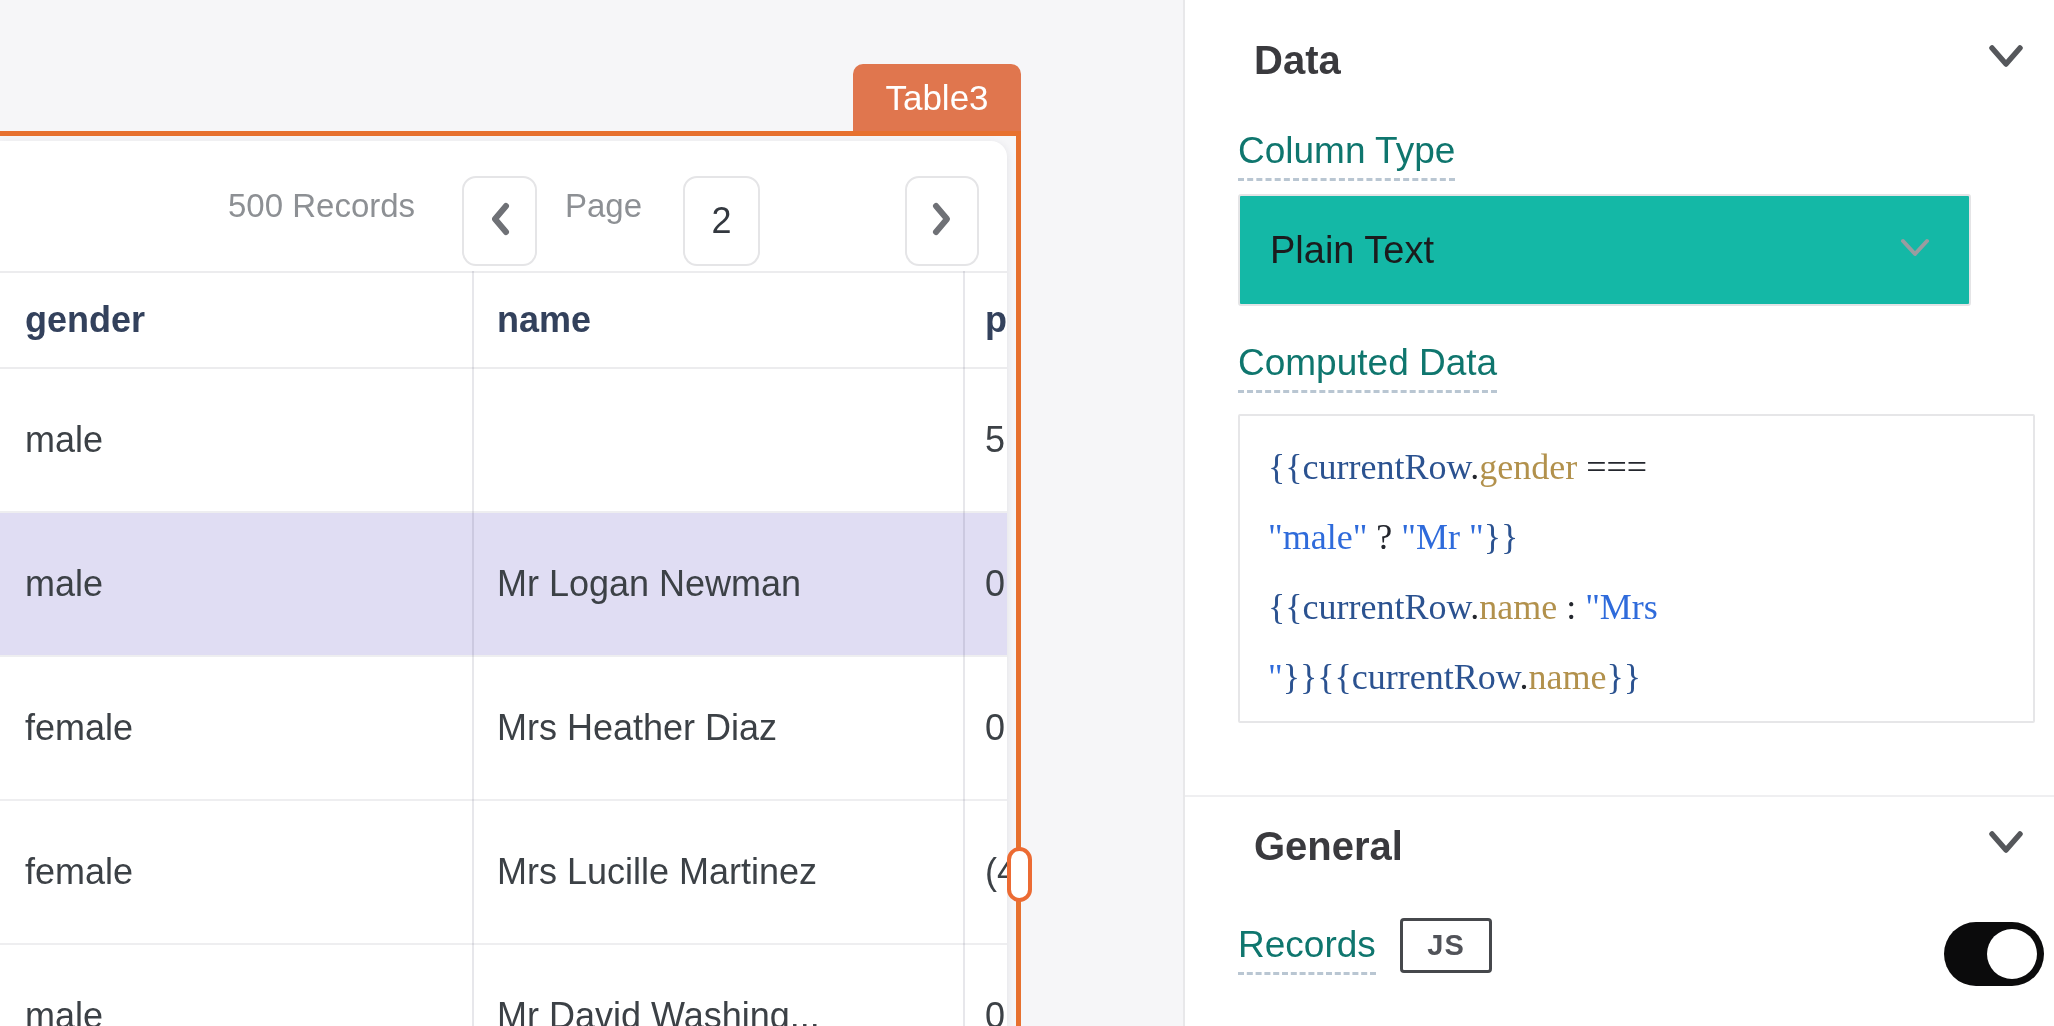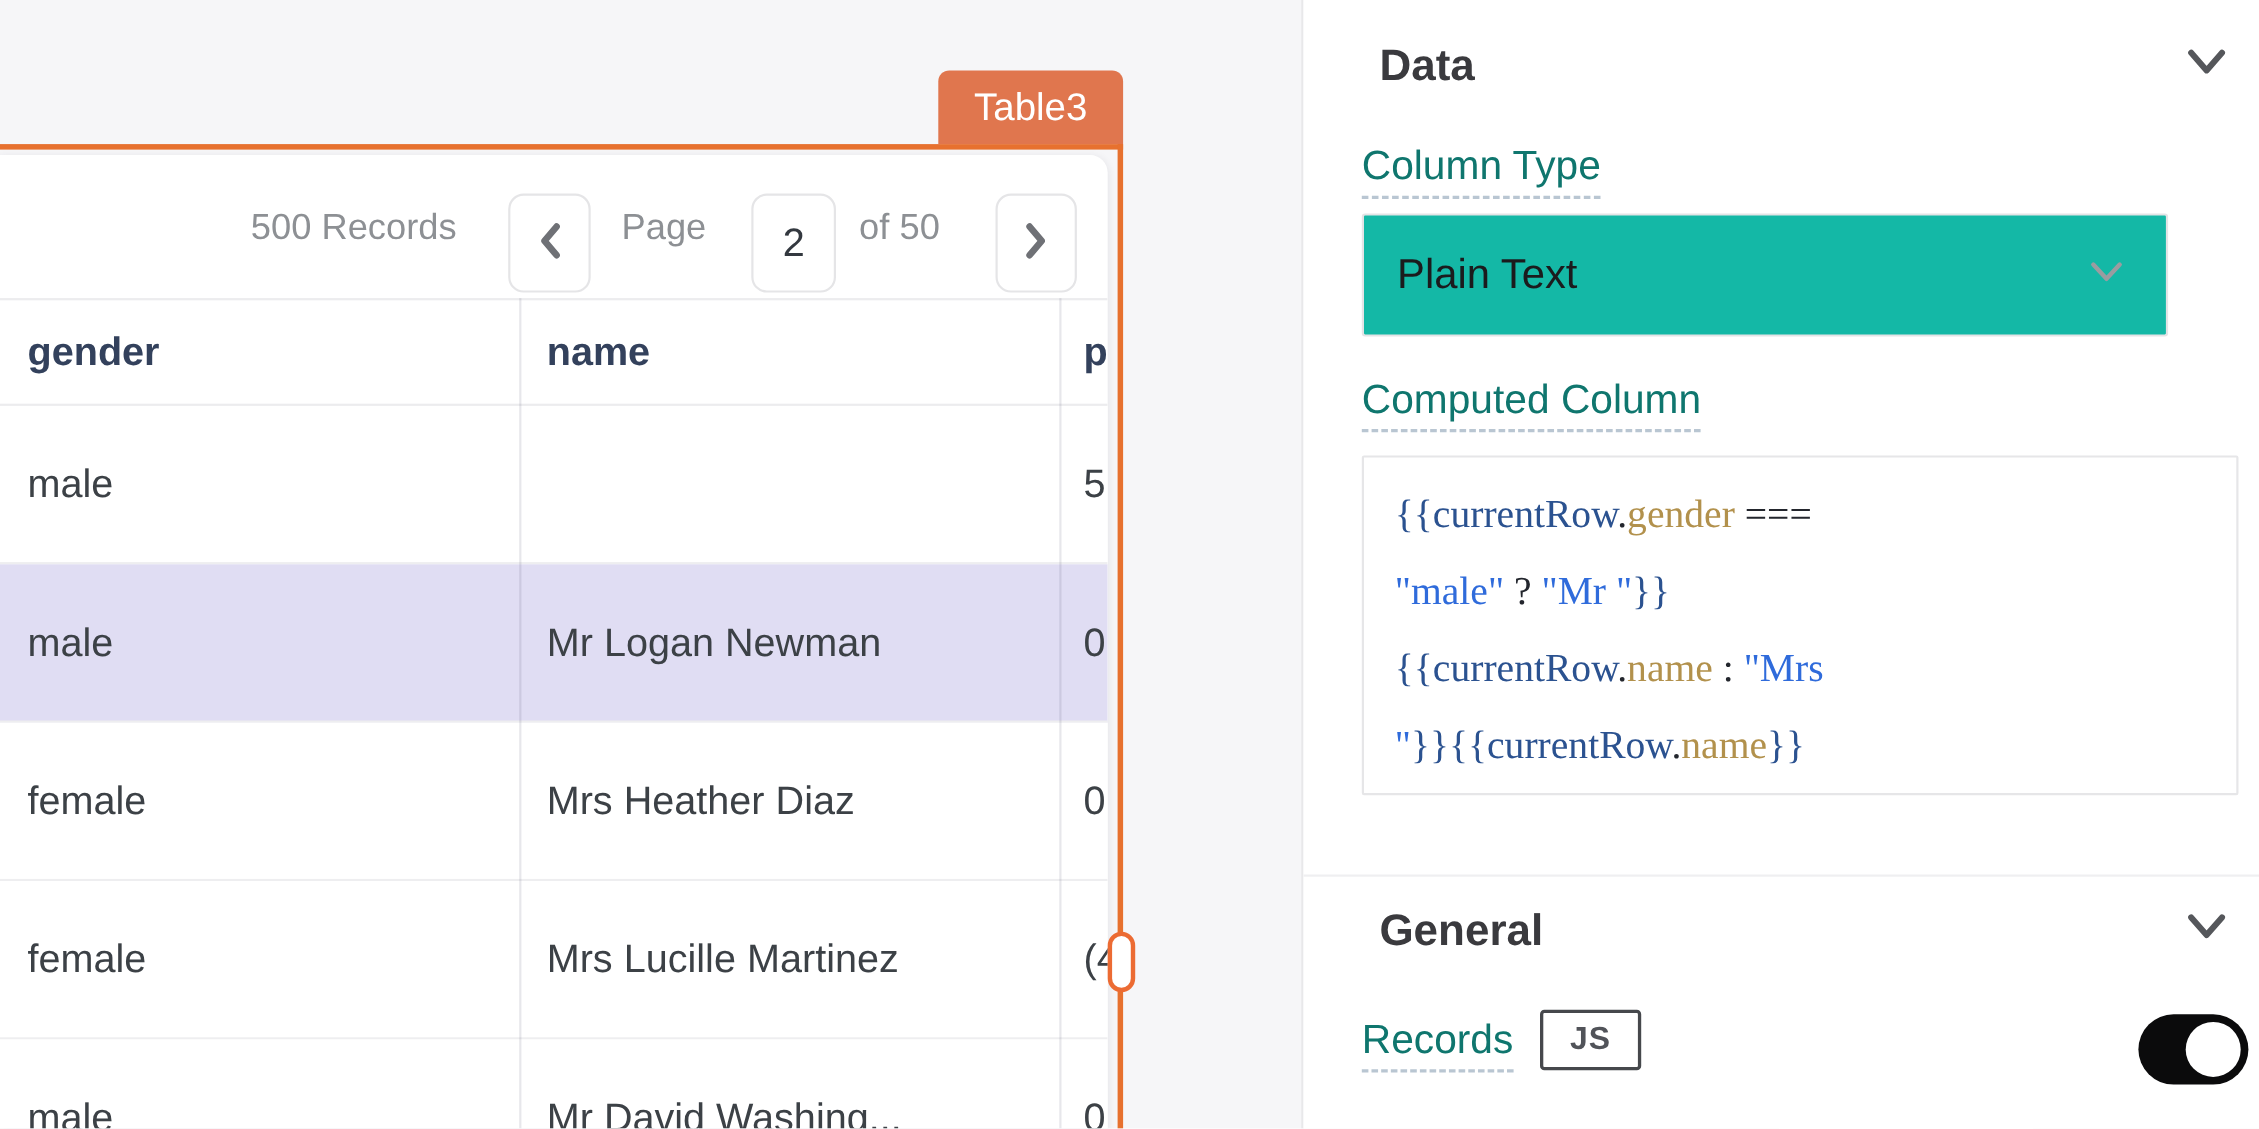--- a/index.html
+++ b/index.html
@@ -107,21 +107,20 @@
         <div class="pg-text records">500 Records</div>
         <div class="pg-btn prev">
           <span>
             <svg width="24" height="36" viewBox="0 0 24 36">
                 <polyline points="18,5 7,18 18,31" fill="none" stroke="#6F7176" stroke-width="6" stroke-linecap="round" stroke-linejoin="round"></polyline>
               </svg>
           </span>
         </div>
         <div class="pg-text page-label">Page</div>
         <input class="pg-input" value="2" style="">
-        <div class="pg-text of-label">of 50</div>
         <div class="pg-btn next">
           <span>
             <svg width="24" height="36" viewBox="0 0 24 36">
                 <polyline points="6,5 17,18 6,31" fill="none" stroke="#6F7176" stroke-width="6" stroke-linecap="round" stroke-linejoin="round"></polyline>
               </svg>
           </span>
         </div>
       </div>
 
       <div class="thead">
@@ -180,21 +179,21 @@
 
     <div class="select-box">
       <span class="select-value">Plain Text</span>
       <span class="select-chev">
         <svg width="32" height="22" viewBox="0 0 32 22">
             <polyline points="4,4 16,17 28,4" fill="none" stroke="#9A9CA0" stroke-width="4" stroke-linecap="round" stroke-linejoin="round"></polyline>
           </svg>
       </span>
     </div>
 
-    <div class="field-label" style="top:342px">Computed Column</div>
+    <div class="field-label" style="top:342px">Computed Data</div>
 
     <div class="code-box">
         <div class="code-line"><span class="tok-tag">{{currentRow</span><span class="tok-op">.</span><span class="tok-prop">gender</span><span class="tok-op"> </span><span class="tok-op">===</span></div>
         <div class="code-line"><span class="tok-str">"male"</span><span class="tok-op"> ? </span><span class="tok-str">"Mr "</span><span class="tok-tag">}}</span></div>
         <div class="code-line"><span class="tok-tag">{{currentRow</span><span class="tok-op">.</span><span class="tok-prop">name</span><span class="tok-op"> : </span><span class="tok-str">"Mrs</span></div>
         <div class="code-line"><span class="tok-str">"</span><span class="tok-tag">}}{{currentRow</span><span class="tok-op">.</span><span class="tok-prop">name</span><span class="tok-tag">}}</span></div>
       </div>
 
     <div class="section-divider"></div>
 

